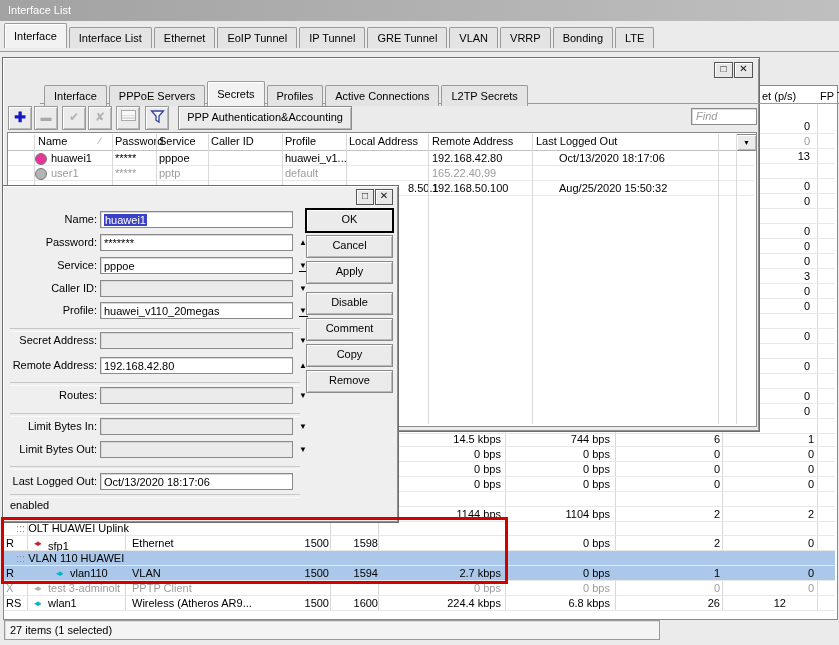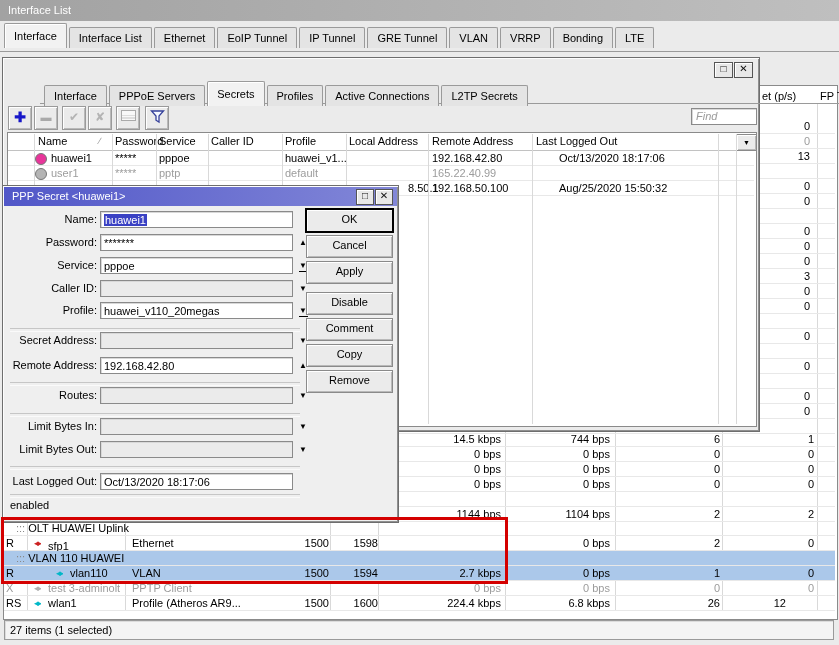--- a/index.html
+++ b/index.html
@@ -247,31 +247,31 @@
         <div class="cell r" style="position: absolute; left: 300px; top: 0px; width: 74px;"></div>
         <div class="cell r" style="position: absolute; left: 393px; top: 0px; width: 104px;">0 bps</div>
         <div class="cell r" style="position: absolute; left: 502px; top: 0px; width: 104px;">0 bps</div>
         <div class="cell r" style="position: absolute; left: 622px; top: 0px; width: 94px;">0</div>
         <div class="cell r" style="position: absolute; left: 716px; top: 0px; width: 94px;">0</div>
       </div>
       <div class="row15" style="position: absolute; left: 0px; top: 596px; width: 831px;">
         <div class="cell" style="position: absolute; left: 2px; top: 0px; width: 24px;">RS</div>
         <div class="cell icon-arrows" style="position: absolute; left: 30px; top: 0px; color: rgb(0, 184, 200);">◂▸</div>
         <div class="cell" style="position: absolute; left: 44px; top: 0px; width: 80px;">wlan1</div>
-        <div class="cell" style="position: absolute; left: 128px; top: 0px; width: 130px;">Profile (Atheros AR9...</div>
+        <div class="cell" style="position: absolute; left: 128px; top: 0px; width: 130px;">Wireless (Atheros AR9...</div>
         <div class="cell r" style="position: absolute; left: 251px; top: 0px; width: 74px;">1500</div>
         <div class="cell r" style="position: absolute; left: 300px; top: 0px; width: 74px;">1600</div>
         <div class="cell r" style="position: absolute; left: 393px; top: 0px; width: 104px;">224.4 kbps</div>
         <div class="cell r" style="position: absolute; left: 502px; top: 0px; width: 104px;">6.8 kbps</div>
         <div class="cell r" style="position: absolute; left: 622px; top: 0px; width: 94px;">26</div>
         <div class="cell r" style="position: absolute; left: 688px; top: 0px; width: 94px;">12</div>
       </div>
     </div>
 
-  <div class="abs" style="left:4px;top:620px;width:830px;height:20px;background:#f4f4f4;border:1px solid #9a9a9a;box-shadow:inset 1px 1px 0 #dcdcdc;box-sizing:border-box;line-height:18px;padding-left:5px;">
+  <div class="abs" style="left:4px;top:620px;width:656px;height:20px;background:#f4f4f4;border:1px solid #9a9a9a;box-shadow:inset 1px 1px 0 #dcdcdc;box-sizing:border-box;line-height:18px;padding-left:5px;">
     <span>27 items (1 selected)</span>
   </div>
 </div>
 
 <div class="abs win" style="left:2px;top:57px;width:756px;height:373px;z-index:20;">
   <div class="abs winbtn" style="right:26px;top:4px;">□</div>
   <div class="abs winbtn" style="right:6px;top:4px;">✕</div>
 
   <div class="abs tabbar" id="ppp-tabs" style="left:1px;top:22px;width:810px;height:24px;padding-left:4px;box-sizing:border-box;margin-left:36px;"><div class="tab">Interface</div><div class="tab">PPPoE Servers</div><div class="tab active">Secrets</div><div class="tab">Profiles</div><div class="tab">Active Connections</div><div class="tab">L2TP Secrets</div></div>
 
@@ -282,20 +282,22 @@
   <div class="abs tbtn" style="left:59px;top:48px;">
     <span style="color:#b3b3b3;font-size:12px;">✔</span></div>
   <div class="abs tbtn" style="left:85px;top:48px;">
     <span style="color:#b3b3b3;font-size:12px;">✘</span></div>
   <div class="abs tbtn" style="left:113px;top:48px;">
     <span style="display:inline-block;width:13px;height:9px;border:1px solid #aaa;background:linear-gradient(#f8f8f8 40%,#ddd 40%,#ddd 55%,#f8f8f8 55%,#f8f8f8 70%,#ddd 70%,#ddd 85%,#f8f8f8 85%);"></span></div>
   <div class="abs tbtn" style="left:142px;top:48px;">
     <svg width="15" height="14" viewBox="0 0 15 14" style="margin-top:3px;">
       <path d="M1.5 1 h12 l-4.5 5 v6 l-3 -1.8 v-4.2 z" fill="#f4f7ff" stroke="#35409a" stroke-width="1.3"></path>
     </svg></div>
+  <div class="abs pushbtn" style="left:175px;top:48px;width:172px;height:22px;line-height:20px;">
+    <span>PPP Authentication&amp;Accounting</span></div>
   <div class="abs" style="left:688px;top:50px;width:66px;height:17px;background:#fff;border:1px solid #8a8a8a;box-shadow:inset 1px 1px 0 #d8d8d8;box-sizing:border-box;line-height:15px;padding-left:4px;color:#9a9a9a;font-style:italic;">
     <span>Find</span></div>
 
   <div class="abs whitearea" style="left:4px;top:74px;width:748px;height:293px;"></div>
   <div class="abs" id="ppp-headers" style="left:5px;top:76px;width:746px;height:16px;border-bottom:1px solid #c2c2c2;">
       <div class="hdr" style="position: absolute; left: 30px; top: 0px;">Name</div>
       <div class="hdr" style="position: absolute; left: 107px; top: 0px;">Password</div>
       <div class="hdr" style="position: absolute; left: 151px; top: 0px;">Service</div>
       <div class="hdr" style="position: absolute; left: 203px; top: 0px;">Caller ID</div>
       <div class="hdr" style="position: absolute; left: 277px; top: 0px;">Profile</div>
@@ -348,23 +350,20 @@
       <div class="gridv" style="position: absolute; left: 274px; top: 0px; height: 290px;"></div>
       <div class="gridv" style="position: absolute; left: 338px; top: 0px; height: 290px;"></div>
       <div class="gridv" style="position: absolute; left: 420px; top: 0px; height: 290px;"></div>
       <div class="gridv" style="position: absolute; left: 524px; top: 0px; height: 290px;"></div>
       <div class="gridv" style="position: absolute; left: 710px; top: 0px; height: 290px;"></div>
       <div class="gridv" style="position: absolute; left: 728px; top: 0px; height: 290px;"></div>
     </div>
 </div>
 
 <div class="abs win" style="left:2px;top:185px;width:395px;height:336px;z-index:40;background:#efefef;">
-  <div class="titlebar tb-active" style="margin:1px;height:19px;line-height:19px;">
-    <span>PPP Secret &lt;huawei1&gt;</span>
-  </div>
   <div class="abs winbtn" style="right:24px;top:3px;width:16px;">□</div>
   <div class="abs winbtn" style="right:5px;top:3px;width:16px;">✕</div>
 
   <div id="dlg-fields">
       <div class="abs dlglabel" style="left: 4px; top: 25px; width: 90px;">Name:</div>
       <div class="abs dlginput" style="left: 97px; top: 25px; width: 193px;"><span class="selval">huawei1</span></div>
       <div class="abs dlglabel" style="left: 4px; top: 48px; width: 90px;">Password:</div>
       <div class="abs dlginput" style="left: 97px; top: 48px; width: 193px;">*******</div>
       <div class="abs arrow" style="left: 292px; top: 48px;">▲</div>
       <div class="abs dlglabel" style="left: 4px; top: 71px; width: 90px;">Service:</div>

